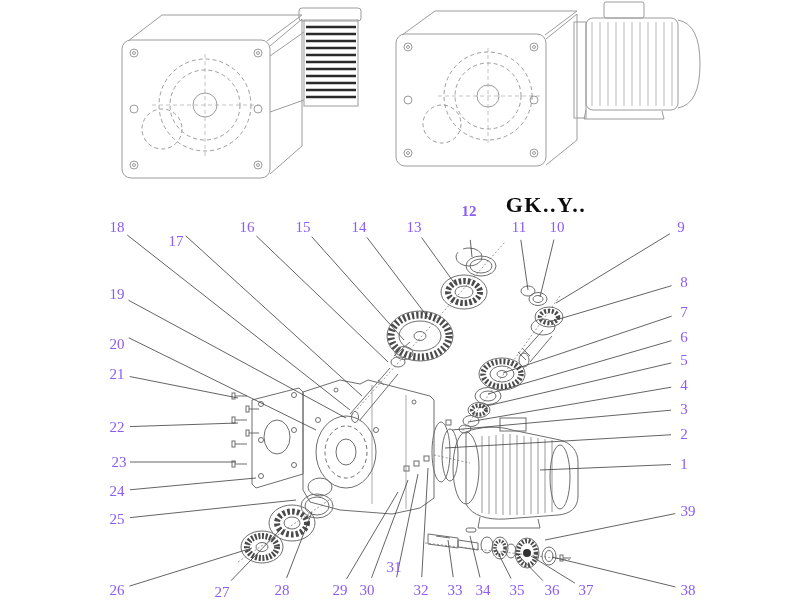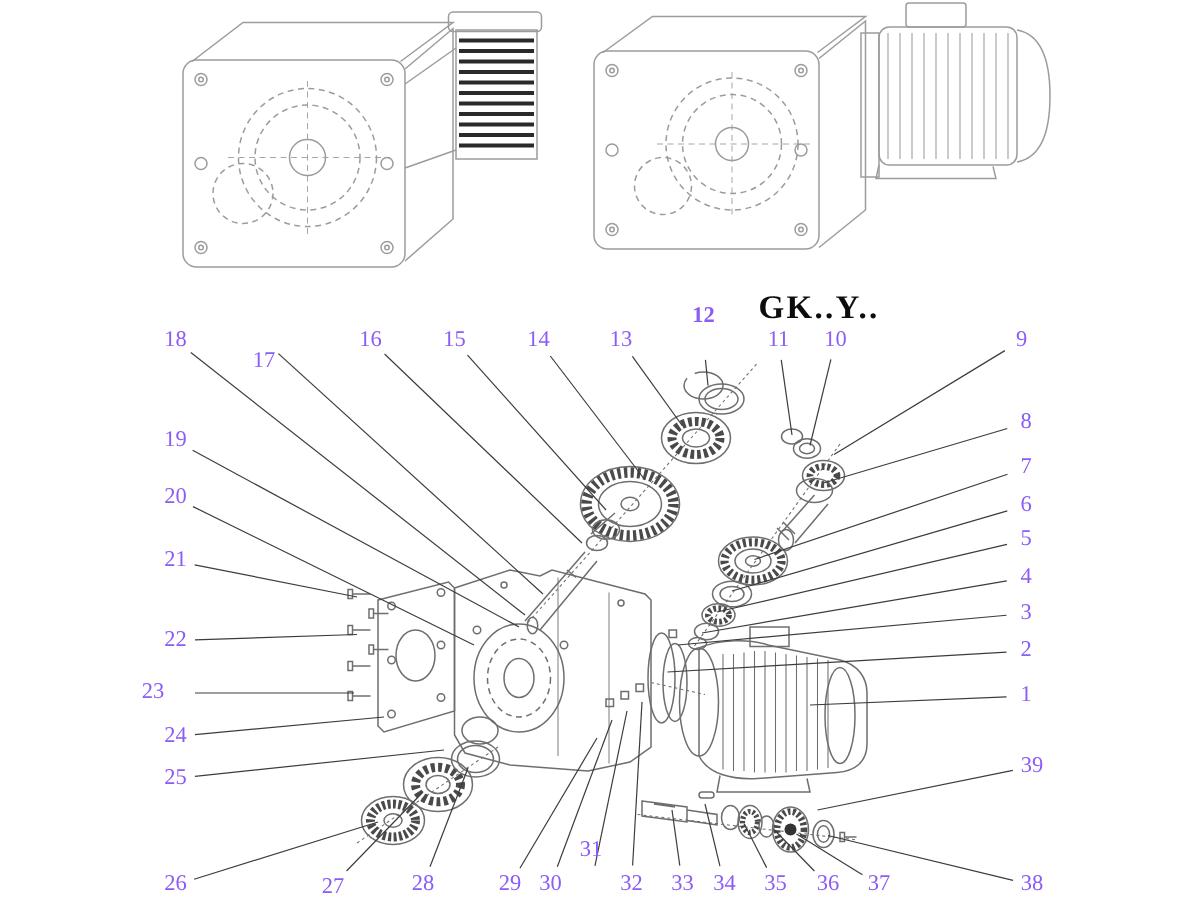--- a/index.html
+++ b/index.html
@@ -285,24 +285,24 @@
       <div class="callout" style="left: 557px; top: 227px;">10</div>
       <div class="callout" style="left: 519px; top: 227px;">11</div>
       <div class="callout" style="left: 469px; top: 211px; font-weight: bold;">12</div>
       <div class="callout" style="left: 414px; top: 227px;">13</div>
       <div class="callout" style="left: 359px; top: 227px;">14</div>
       <div class="callout" style="left: 303px; top: 227px;">15</div>
       <div class="callout" style="left: 247px; top: 227px;">16</div>
       <div class="callout" style="left: 176px; top: 227px; margin-top: 14px;">17</div>
       <div class="callout" style="left: 117px; top: 227px;">18</div>
       <div class="callout" style="left: 117px; top: 294px;">19</div>
-      <div class="callout" style="left: 117px; top: 332px; font-family: Liberation Serif, serif;">20</div>
+      <div class="callout" style="left: 117px; top: 344px; font-family: Liberation Serif, serif;">20</div>
       <div class="callout" style="left: 117px; top: 374px;">21</div>
       <div class="callout" style="left: 117px; top: 427px;">22</div>
-      <div class="callout" style="left: 102px; top: 462px;">23</div>
+      <div class="callout" style="left: 119px; top: 462px;">23</div>
       <div class="callout" style="left: 117px; top: 491px;">24</div>
       <div class="callout" style="left: 117px; top: 519px;">25</div>
       <div class="callout" style="left: 117px; top: 590px;">26</div>
       <div class="callout" style="left: 222px; top: 592px;">27</div>
       <div class="callout" style="left: 282px; top: 590px;">28</div>
       <div class="callout" style="left: 340px; top: 590px;">29</div>
       <div class="callout" style="left: 367px; top: 590px;">30</div>
       <div class="callout" style="left: 394px; top: 567px; text-align: right;">31</div>
       <div class="callout" style="left: 421px; top: 590px;">32</div>
       <div class="callout" style="left: 455px; top: 590px;">33</div>

